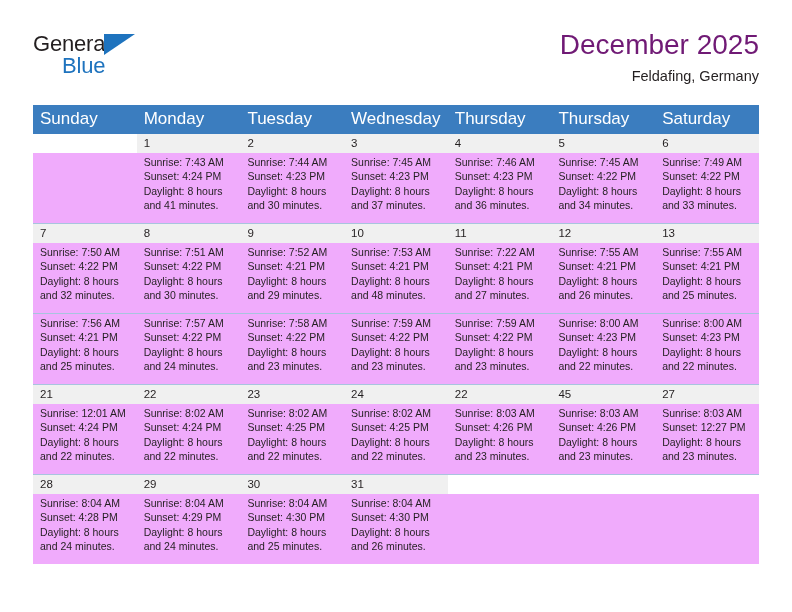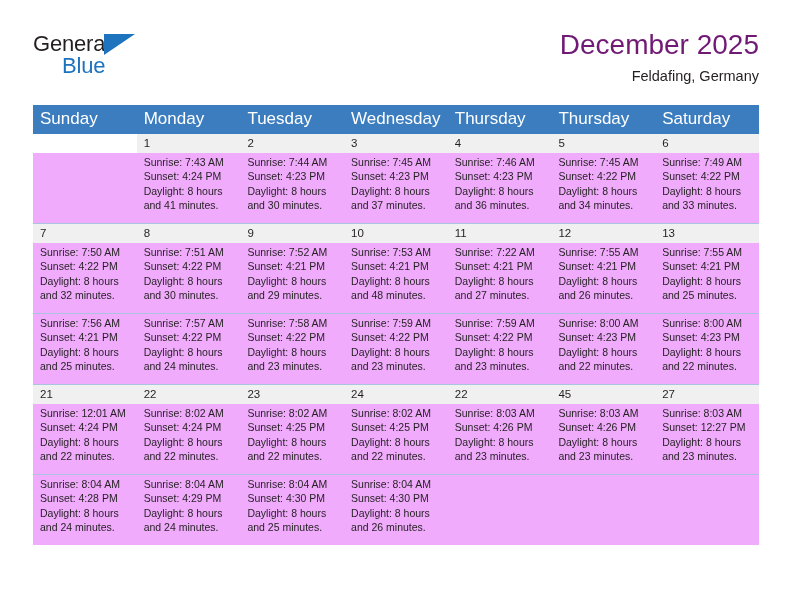--- a/index.html
+++ b/index.html
@@ -422,20 +422,29 @@
         </tr>
         <tr class="weekrow-sep thin">
           <td></td>
           <td></td>
           <td></td>
           <td></td>
           <td></td>
           <td></td>
           <td></td>
         </tr>
+        <tr class="daynum-row">
+          <td>28</td>
+          <td>29</td>
+          <td>30</td>
+          <td>31</td>
+          <td class="empty"></td>
+          <td class="empty"></td>
+          <td class="empty"></td>
+        </tr>
         <tr class="info-row">
           <td>
             <div class="info-line">Sunrise: 8:04 AM</div>
             <div class="info-line">Sunset: 4:28 PM</div>
             <div class="daylight-line">Daylight: 8 hours</div>
             <div class="daylight-line">and 24 minutes.</div>
           </td>
           <td>
             <div class="info-line">Sunrise: 8:04 AM</div>
             <div class="info-line">Sunset: 4:29 PM</div>

